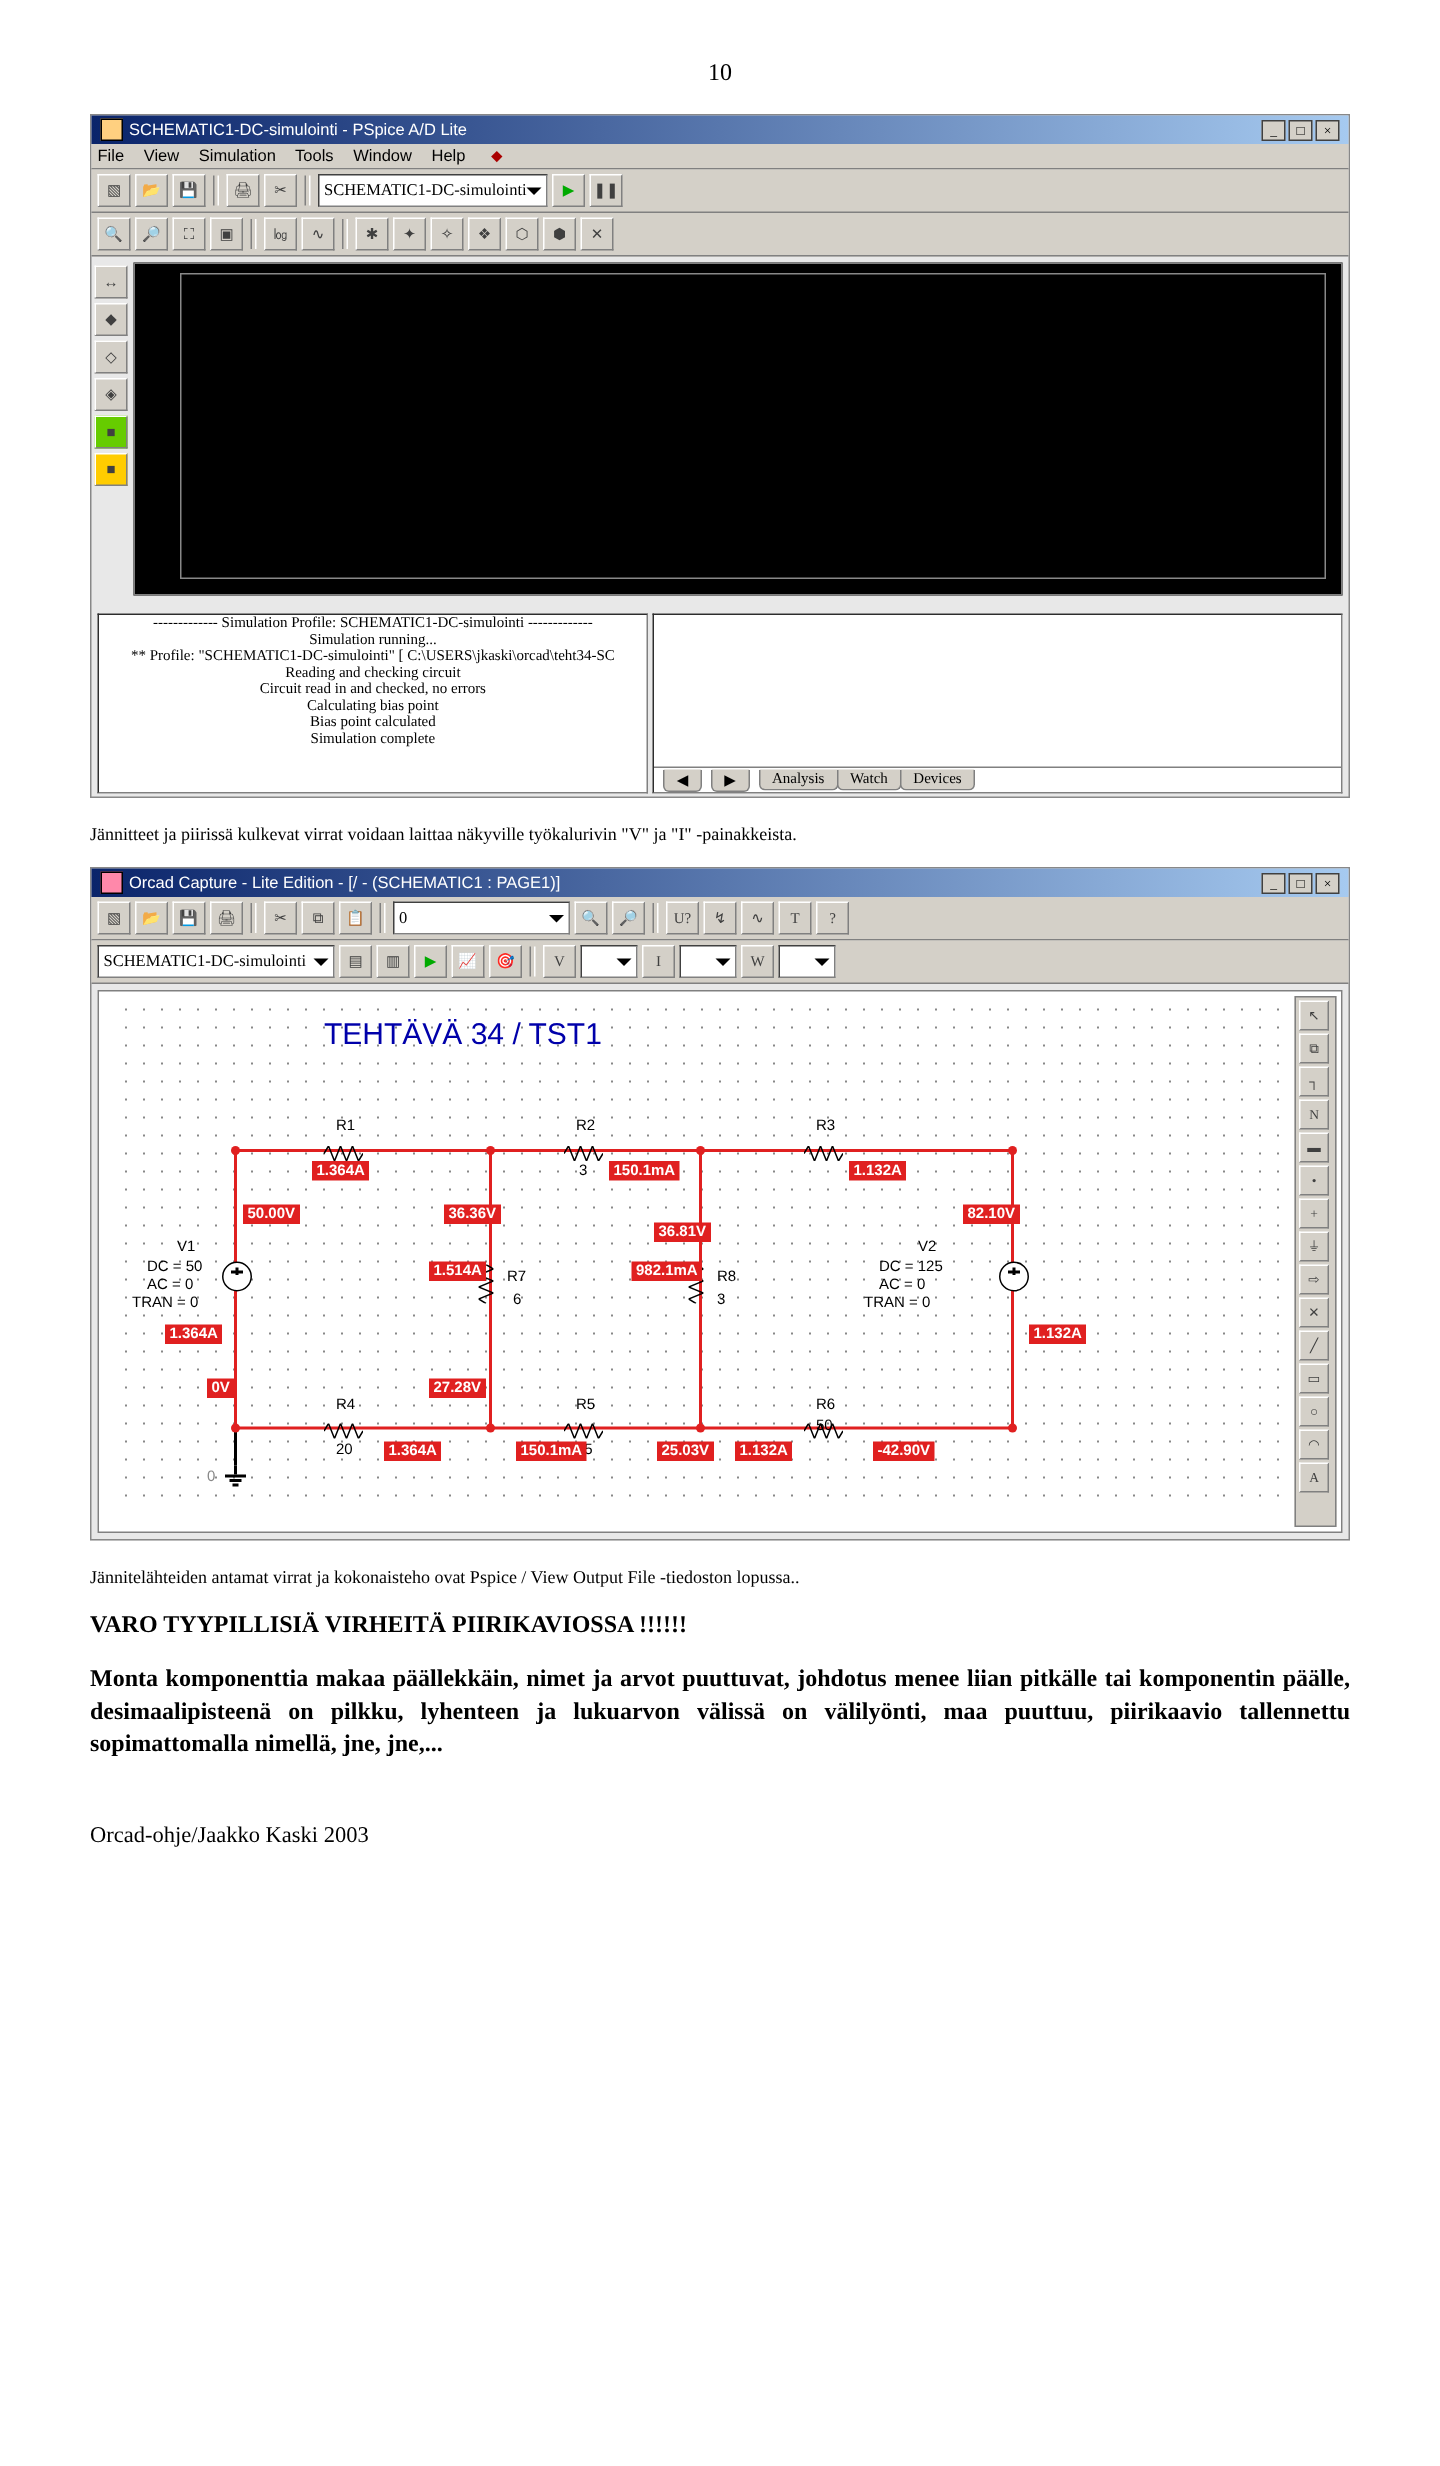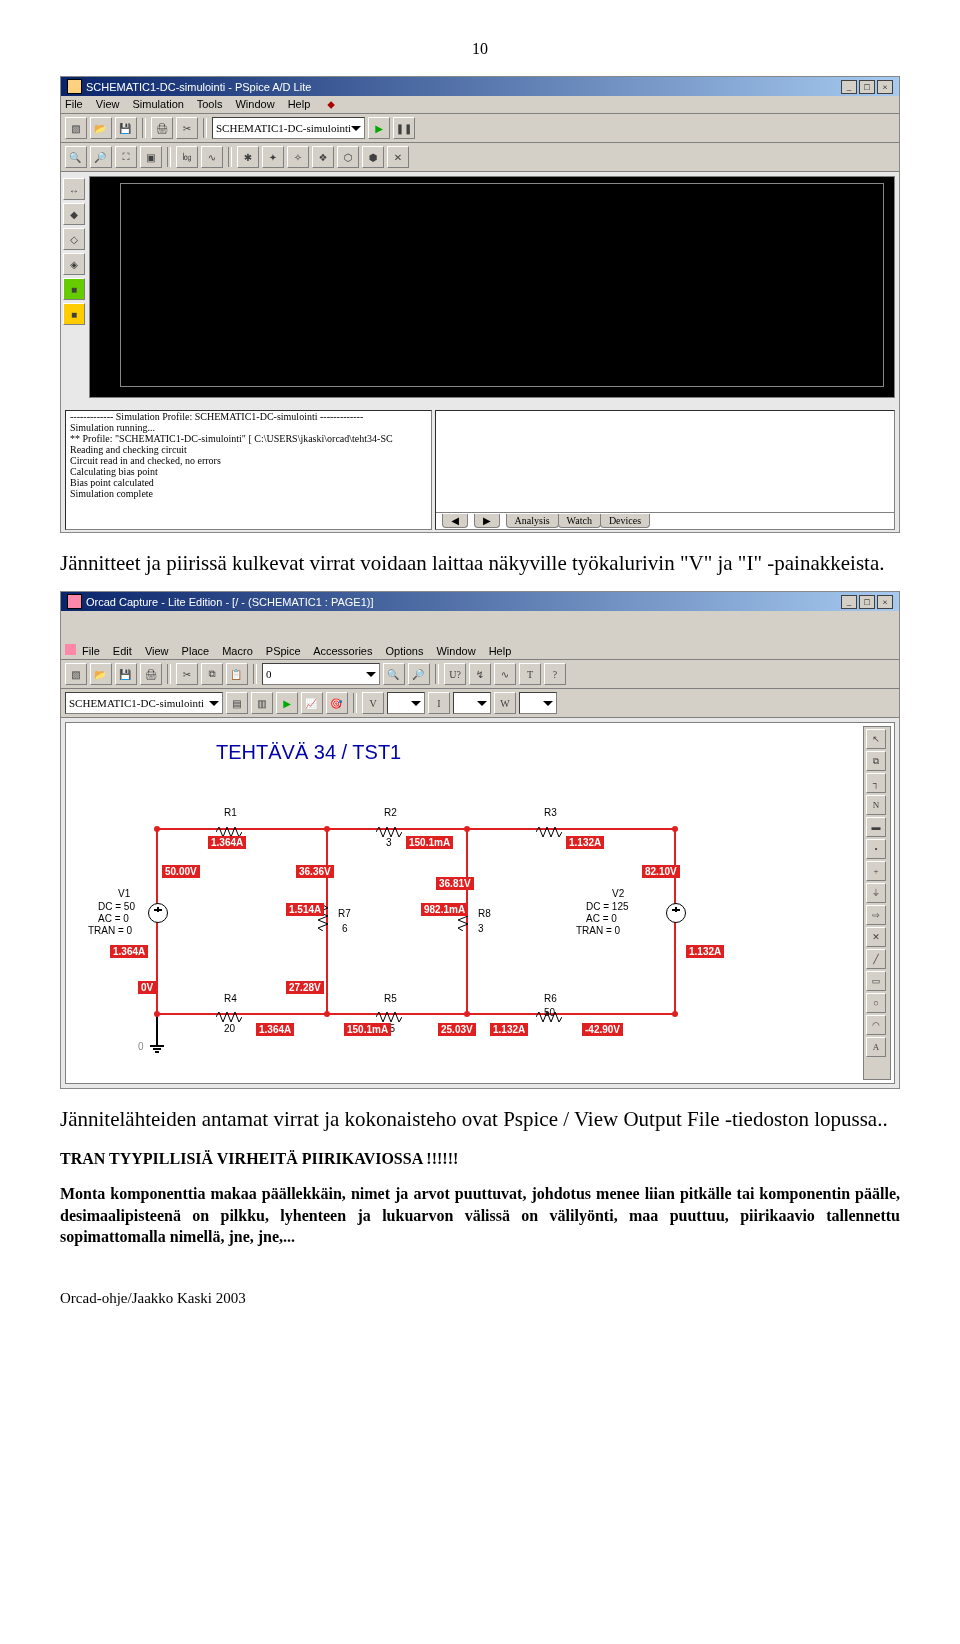--- a/index.html
+++ b/index.html
@@ -105,20 +105,21 @@
   .plot-area .inner-grid {
     border: 1px solid #888;
     position:absolute;
     left: 30px; right: 10px; top: 6px; bottom: 10px;
     background:#000;
   }
   .lower-panes {
     display: flex;
     height: 120px;
     margin: 2px 4px;
+    text-align: center;
   }
   .log-pane, .watch-pane {
     background: #fff;
     border: 1px inset #808080;
     font: 10px "MS Sans Serif", Tahoma;
     overflow: hidden;
     position: relative;
   }
   .log-pane { flex: 0 0 44%; margin-right: 3px; }
   .watch-pane { flex: 1; }
@@ -163,21 +164,21 @@
     padding: 1px;
   }
   .statusbar .progress i {
     width: 7px; background: #0a246a;
   }
   .sicon {
     width: 18px; height: 14px; background: #ffeb99; border: 1px solid #808080;
   }
   
   p { font-size: 16px; line-height: 1.35; margin: 14px 0; }
-  p.caption { font-size: 21px; }
+  p.caption { font-size: 12px; }
   p.bold { font-weight: bold; }
   .footer { font-size: 15px; margin-top: 40px; }
   .left-icons {
     position: absolute;
     left: 2px; top: 2px;
     display: flex;
     flex-direction: column;
     gap: 3px;
   }
   .left-icons .tbtn { width: 20px; height: 20px; }
@@ -366,33 +367,20 @@
 <div class="screenshot">
   <div class="titlebar">
     <span class="ticon" style="background:#f8a"></span>
     <span>Orcad Capture - Lite Edition - [/ - (SCHEMATIC1 : PAGE1)]</span>
     <span class="winbtns">
       <span>_</span>
       <span>□</span>
       <span>×</span>
     </span>
   </div>
-  <div class="menubar">
-    <span class="ticon" style="background:#f8a;width:11px;height:11px;margin-right:3px;display:inline-block"></span>
-    <span>File</span>
-    <span>Edit</span>
-    <span>View</span>
-    <span>Place</span>
-    <span>Macro</span>
-    <span>PSpice</span>
-    <span>Accessories</span>
-    <span>Options</span>
-    <span>Window</span>
-    <span>Help</span>
-  </div>
   <div class="cap-toolbar-row">
     <span class="tbtn">▧</span>
     <span class="tbtn">📂</span>
     <span class="tbtn">💾</span>
     <span class="tbtn">🖨</span>
     <span class="tsep"></span>
     <span class="tbtn">✂</span>
     <span class="tbtn">⧉</span>
     <span class="tbtn">📋</span>
     <span class="tsep"></span>
@@ -550,17 +538,17 @@
     <div class="badge" style="left:190px;top:300px">1.364A</div>
     <div class="badge" style="left:278px;top:300px">150.1mA</div>
     <div class="badge" style="left:424px;top:300px">1.132A</div>
   </div>
 </div>
 
 <p class="caption">
   <span>Jännitelähteiden antamat virrat  ja kokonaisteho ovat Pspice / View Output File -tiedoston lopussa.</span><span>.</span>
 </p>
 
-<p class="bold">TRAN TYYPILLISIÄ VIRHEITÄ PIIRIKAVIOSSA !!!!!!</p>
+<p class="bold">VARO TYYPILLISIÄ VIRHEITÄ PIIRIKAVIOSSA !!!!!!</p>
 
 <p class="bold" style="text-align:justify">Monta komponenttia makaa päällekkäin, nimet ja arvot puuttuvat, johdotus menee liian pitkälle tai komponentin päälle, desimaalipisteenä on pilkku, lyhenteen ja lukuarvon välissä on välilyönti, maa puuttuu, piirikaavio tallennettu sopimattomalla nimellä, jne, jne,...</p>
 
 <p class="footer">Orcad-ohje/Jaakko Kaski 2003</p>
 
 </body></html>

